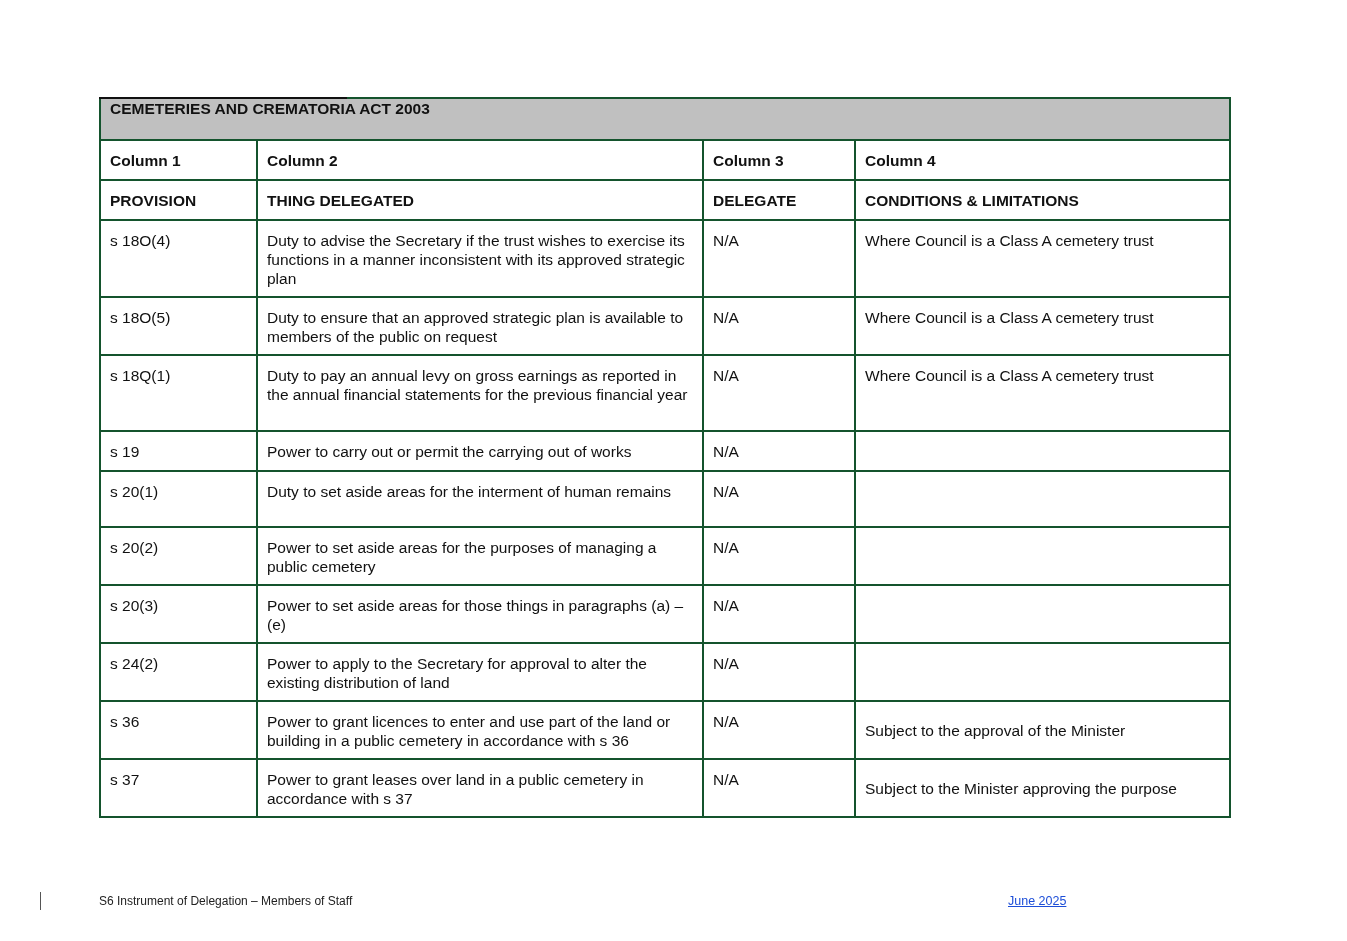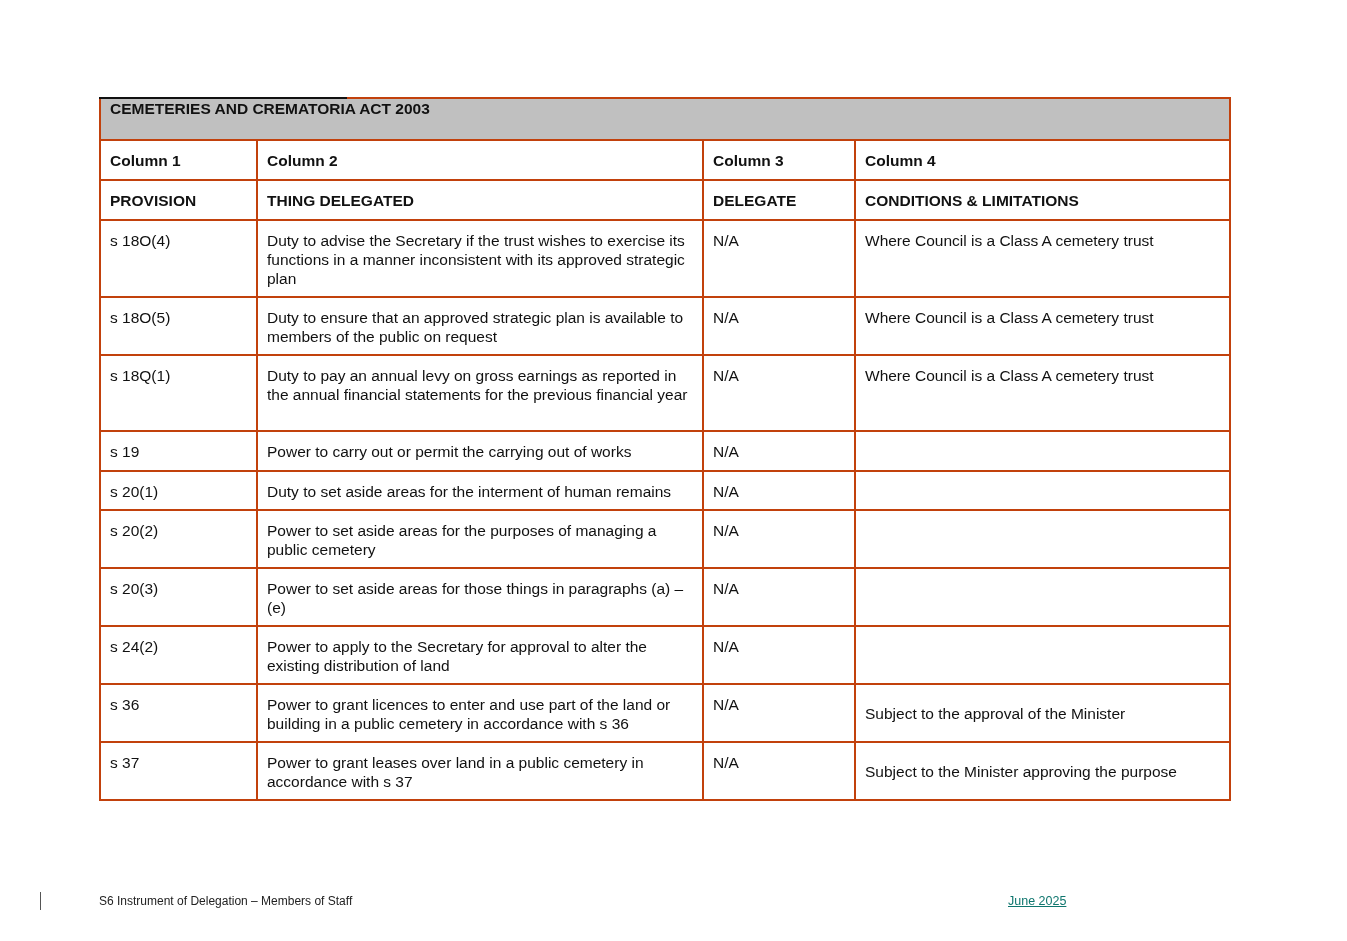--- a/index.html
+++ b/index.html
@@ -2,31 +2,31 @@
 <html><head>
   <meta charset="utf-8">
   <style>
     html, body { margin: 0; padding: 0; background: #ffffff; }
     body { width: 1347px; height: 941px; position: relative; overflow: hidden;
            font-family: "Liberation Sans", sans-serif; color: #000; }
     .page { position: absolute; left: 0; top: 0; width: 1347px; height: 941px; }
     .table-wrap { position: absolute; left: 99px; top: 97px; width: 1130px; }
     .top-dark-line { position: absolute; left: 99px; top: 97px; width: 248px; height: 2px; background: #111; }
     table.deleg { border-collapse: collapse; width: 1130px; table-layout: fixed; }
-    table.deleg td { border: 2px solid #c2410c; vertical-align: top; padding: 0 9px;
+    table.deleg td { border: 2px solid #14532d; vertical-align: top; padding: 0 9px;
                      font-size: 15.5px; line-height: 19px; color: #111; }
     td.title-cell { background: #c0c0c0; font-weight: bold; height: 40px; vertical-align: middle; padding-top: 2px; font-size: 15.5px; }
     tr.colhead td { font-weight: bold; height: 38px; vertical-align: middle; border-radius: 6px; }
     tr.subhead td { font-weight: bold; height: 38px; vertical-align: middle; }
     tr.row td { padding-top: 10px; padding-bottom: 8px; }
     tr.row td.c4-mid { vertical-align: middle; padding-top: 8px; }
     col.c1 { width: 157px; } col.c2 { width: 446px; } col.c3 { width: 152px; } col.c4 { width: 375px; }
     .footer-bar { position: absolute; left: 40px; top: 892px; width: 1px; height: 18px; background: #555; }
     .footer-left { position: absolute; left: 99px; top: 894px; font-size: 12px; color: #222; }
-    .footer-right { position: absolute; left: 1008px; top: 894px; font-size: 12.5px; color: #0f766e; text-decoration: underline; }
+    .footer-right { position: absolute; left: 1008px; top: 894px; font-size: 12.5px; color: #1d4ed8; text-decoration: underline; }
   </style>
 </head>
 <body>
 
 <div class="page">
   <div class="table-wrap">
     <table class="deleg">
       <colgroup>
           <col class="c1">
           <col class="c2">
@@ -66,21 +66,21 @@
             <td>Duty to pay an annual levy on gross earnings as reported in the annual financial statements for the previous financial year</td>
             <td>N/A</td>
             <td>Where Council is a Class A cemetery trust</td>
           </tr>
           <tr class="row" style="height: 40px;">
             <td>s 19</td>
             <td>Power to carry out or permit the carrying out of works</td>
             <td>N/A</td>
             <td></td>
           </tr>
-          <tr class="row" style="height: 39px;">
+          <tr class="row" style="height: 56px;">
             <td>s 20(1)</td>
             <td>Duty to set aside areas for the interment of human remains</td>
             <td>N/A</td>
             <td></td>
           </tr>
           <tr class="row" style="height: 58px; margin-top: 16px;">
             <td>s 20(2)</td>
             <td>Power to set aside areas for the purposes of managing a public cemetery</td>
             <td>N/A</td>
             <td></td>

